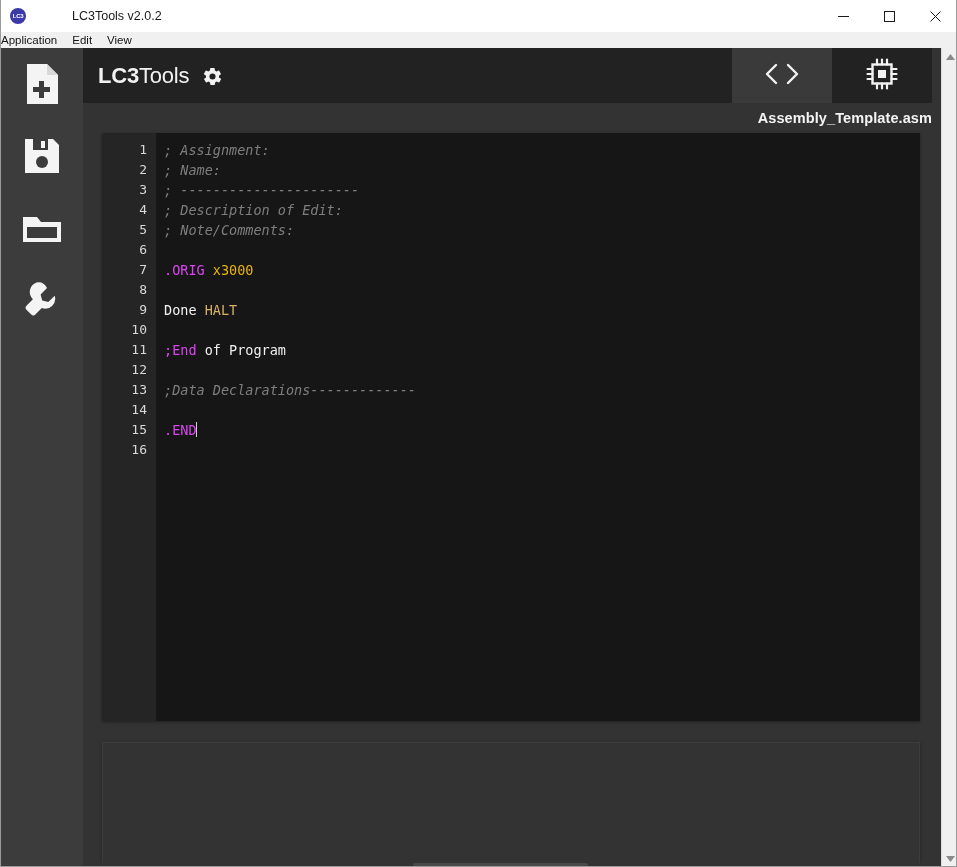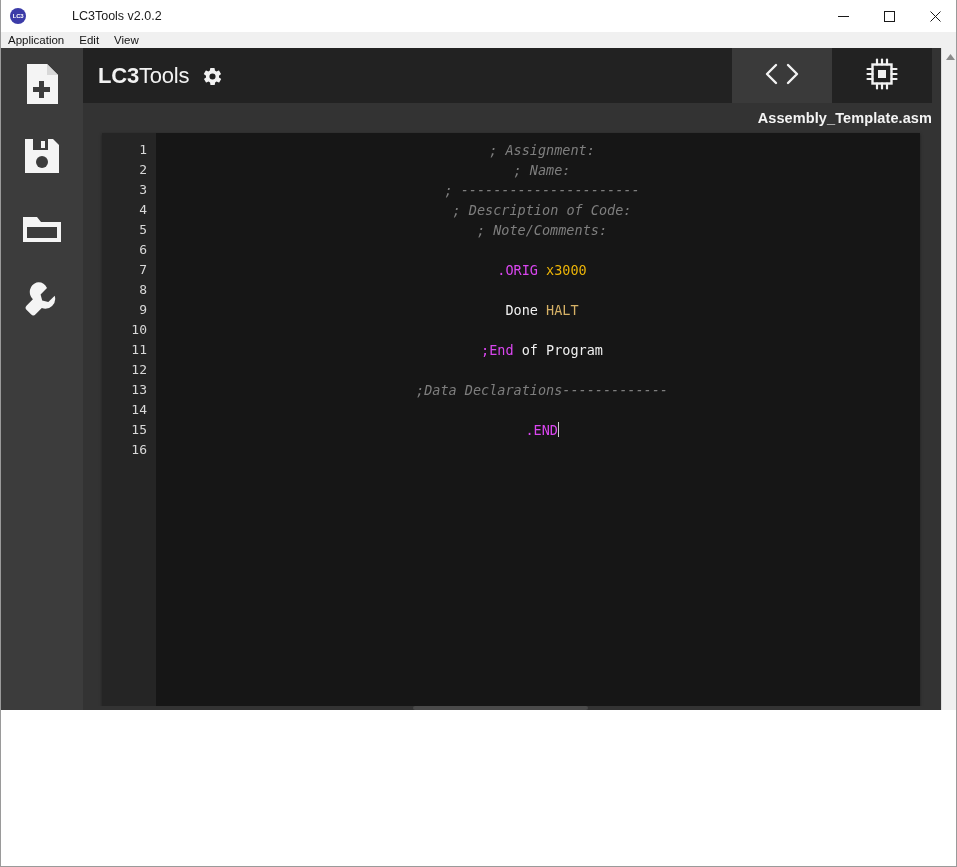--- a/index.html
+++ b/index.html
@@ -75,38 +75,37 @@
 
   
   .menubar {
     position: absolute;
     top: 32px; left: 0;
     width: 957px;
     height: 16px;
     background: #f0f0f0;
     display: flex;
     align-items: center;
-    padding-left: 7px;
   }
   .menu-item {
     font-size: 11.5px;
     color: #141414;
     padding: 0 7px 0 0;
     margin-right: 8px;
     line-height: 16px;
     white-space: nowrap;
     cursor: default;
   }
 
   
   .body-area {
     position: absolute;
     top: 48px; left: 0;
     width: 957px;
-    height: 662px;
+    height: 819px;
     background: #333333;
     overflow: hidden;
   }
 
   
   .sidebar {
     position: absolute;
     top: 0; left: 0;
     width: 82px;
     height: 819px;
@@ -224,21 +223,20 @@
     min-width: 0;
   }
   .code-line {
     height: 20px;
     line-height: 20px;
     padding-left: 8px;
     font-family: "DejaVu Sans Mono", monospace;
     font-size: 13.5px;
     white-space: pre;
     color: #e6e6e6;
-    text-align: center;
   }
   .tok-comment { color: #7e7e7e; font-style: italic; }
   .tok-directive { color: #d946ef; }
   .tok-number { color: #eab308; }
   .tok-label { color: #f2f2f2; }
   .tok-op { color: #d6b166; }
   .tok-semi { color: #d946ef; }
   .tok-plain { color: #f0f0f0; }
   .caret {
     display: inline-block;
@@ -449,21 +447,21 @@
             <div class="ln">12</div>
             <div class="ln">13</div>
             <div class="ln">14</div>
             <div class="ln">15</div>
             <div class="ln">16</div>
           </div>
         <div class="codearea">
             <div class="code-line"><span class="tok-comment">; Assignment:</span></div>
             <div class="code-line"><span class="tok-comment">; Name:</span></div>
             <div class="code-line"><span class="tok-comment">; ----------------------</span></div>
-            <div class="code-line"><span class="tok-comment">; Description of Code:</span></div>
+            <div class="code-line"><span class="tok-comment">; Description of Edit:</span></div>
             <div class="code-line"><span class="tok-comment">; Note/Comments:</span></div>
             <div class="code-line">&nbsp;</div>
             <div class="code-line"><span class="tok-directive">.ORIG </span><span class="tok-number">x3000</span></div>
             <div class="code-line">&nbsp;</div>
             <div class="code-line"><span class="tok-label">Done </span><span class="tok-op">HALT</span></div>
             <div class="code-line">&nbsp;</div>
             <div class="code-line"><span class="tok-semi">;End</span><span class="tok-plain"> of Program</span></div>
             <div class="code-line">&nbsp;</div>
             <div class="code-line"><span class="tok-comment">;Data Declarations-------------</span></div>
             <div class="code-line">&nbsp;</div>

